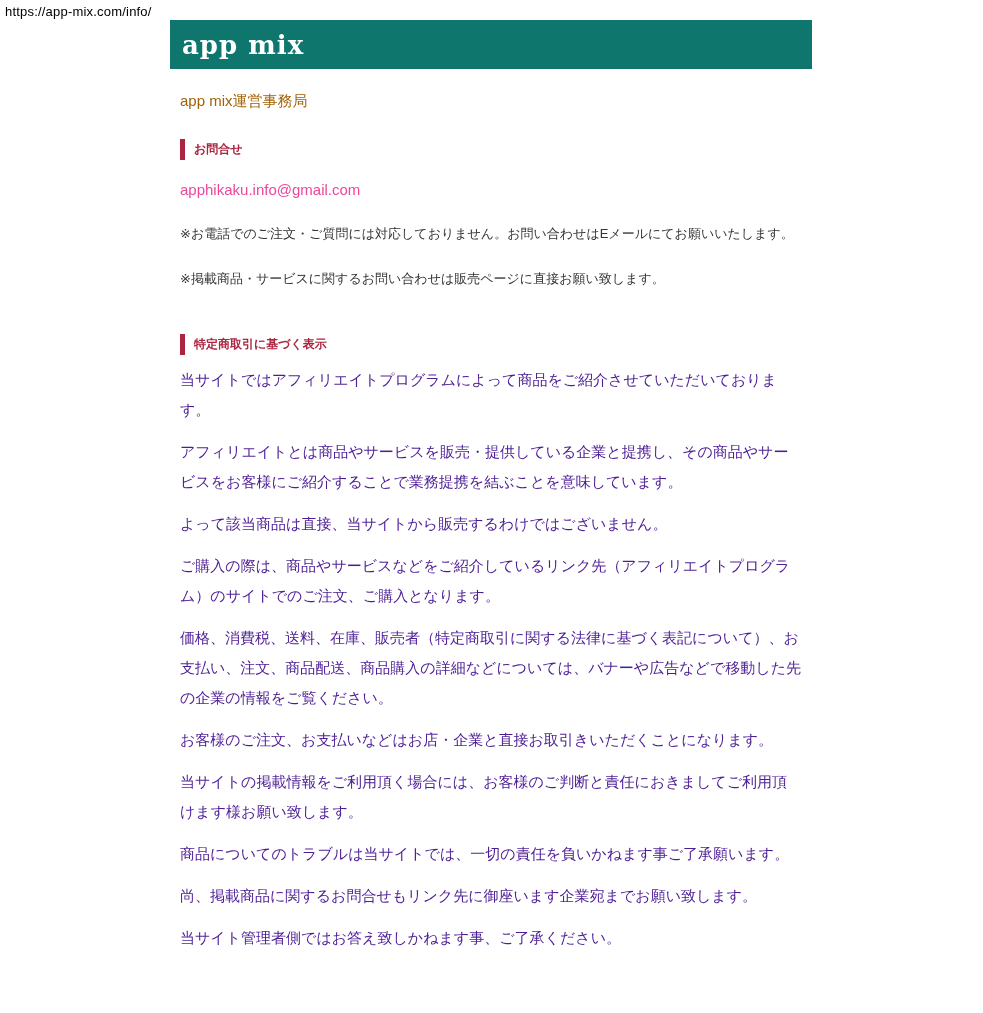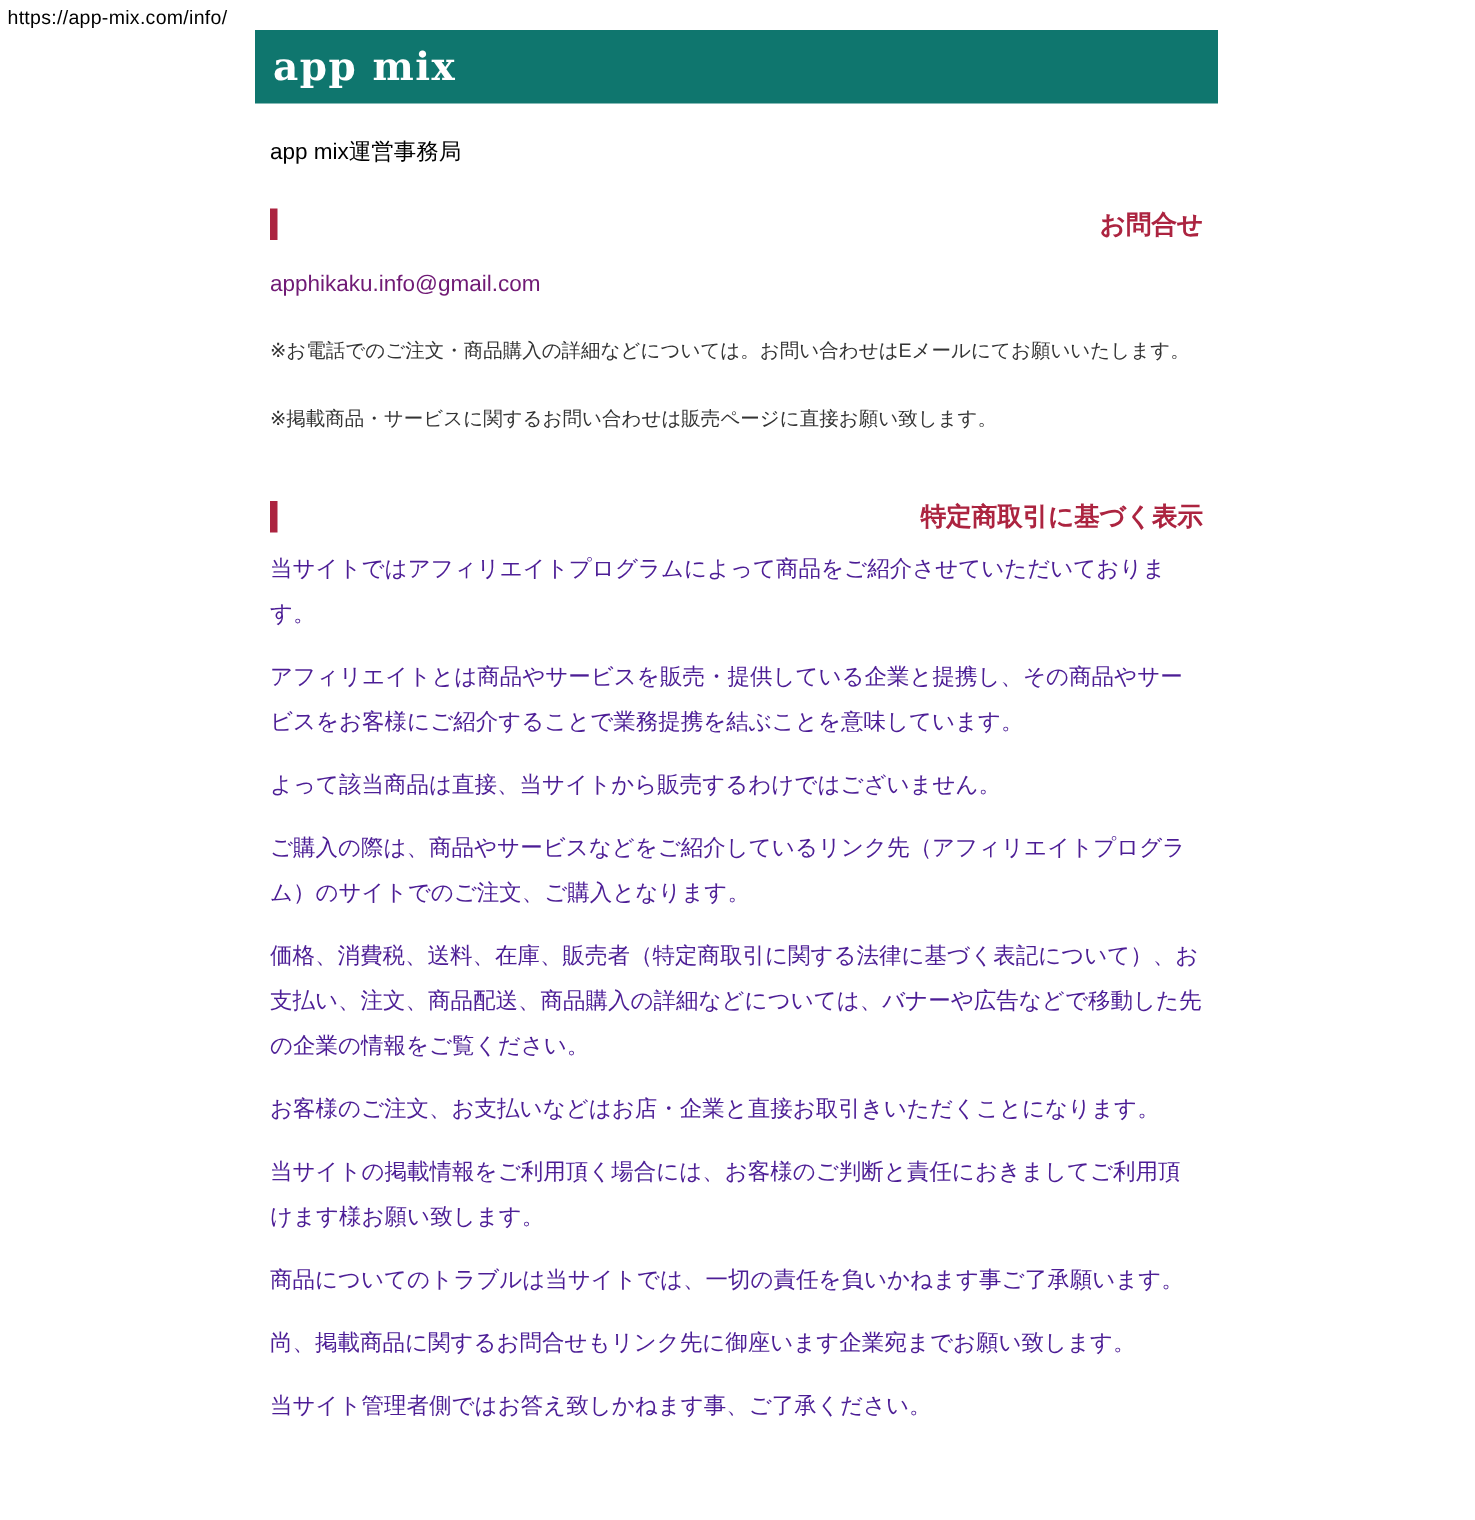--- a/index.html
+++ b/index.html
@@ -37,39 +37,38 @@
     font-weight: bold;
     font-size: 26px;
     letter-spacing: 1px;
   }
   .content {
     padding: 0 10px;
   }
   .intro-line {
     margin: 23px 0 0 0;
     font-size: 15px;
-    color: #000000;
+    color: #a16207;
   }
   .section-heading {
     border-left: 5px solid #ac2440;
     color: #ac2440;
     padding-left: 9px;
-    font-size: 17px;
+    font-size: 12px;
     font-weight: bold;
     line-height: 21px;
     margin: 0;
-    text-align: right;
   }
   .h-contact   { margin-top: 28px; }
   .h-tokutei   { margin-top: 46px; font-family: Liberation Serif, serif; }
   .h-disclaim  { margin-top: 38px; }
   .email-line {
     font-size: 15px;
     margin: 21px 0 0 0;
-    color: #701a75;
+    color: #ec4899;
   }
   .note-line {
     font-size: 13px;
     margin: 27px 0 0 0;
     color: #333333;
   }
   .para {
     font-size: 15px;
     line-height: 30px;
     margin: 0 0 12px 0;
@@ -88,21 +87,21 @@
     <span class="site-title">app mix</span>
   </header>
 
   <main class="content">
 
     <p class="intro-line">app mix運営事務局</p>
 
     <section>
       <h2 class="section-heading h-contact">お問合せ</h2>
       <p class="email-line">apphikaku.info@gmail.com</p>
-      <p class="note-line">※お電話でのご注文・商品購入の詳細などについては。お問い合わせはEメールにてお願いいたします。</p>
+      <p class="note-line">※お電話でのご注文・ご質問には対応しておりません。お問い合わせはEメールにてお願いいたします。</p>
       <p class="note-line">※掲載商品・サービスに関するお問い合わせは販売ページに直接お願い致します。</p>
     </section>
 
     <section>
       <h2 class="section-heading h-tokutei">特定商取引に基づく表示</h2>
       <p class="para para-first">当サイトではアフィリエイトプログラムによって商品をご紹介させていただいております。</p>
       <p class="para">アフィリエイトとは商品やサービスを販売・提供している企業と提携し、その商品やサービスをお客様にご紹介することで業務提携を結ぶことを意味しています。</p>
       <p class="para">よって該当商品は直接、当サイトから販売するわけではございません。</p>
       <p class="para">ご購入の際は、商品やサービスなどをご紹介しているリンク先（アフィリエイトプログラム）のサイトでのご注文、ご購入となります。</p>
       <p class="para">価格、消費税、送料、在庫、販売者（特定商取引に関する法律に基づく表記について）、お支払い、注文、商品配送、商品購入の詳細などについては、バナーや広告などで移動した先の企業の情報をご覧ください。</p>

